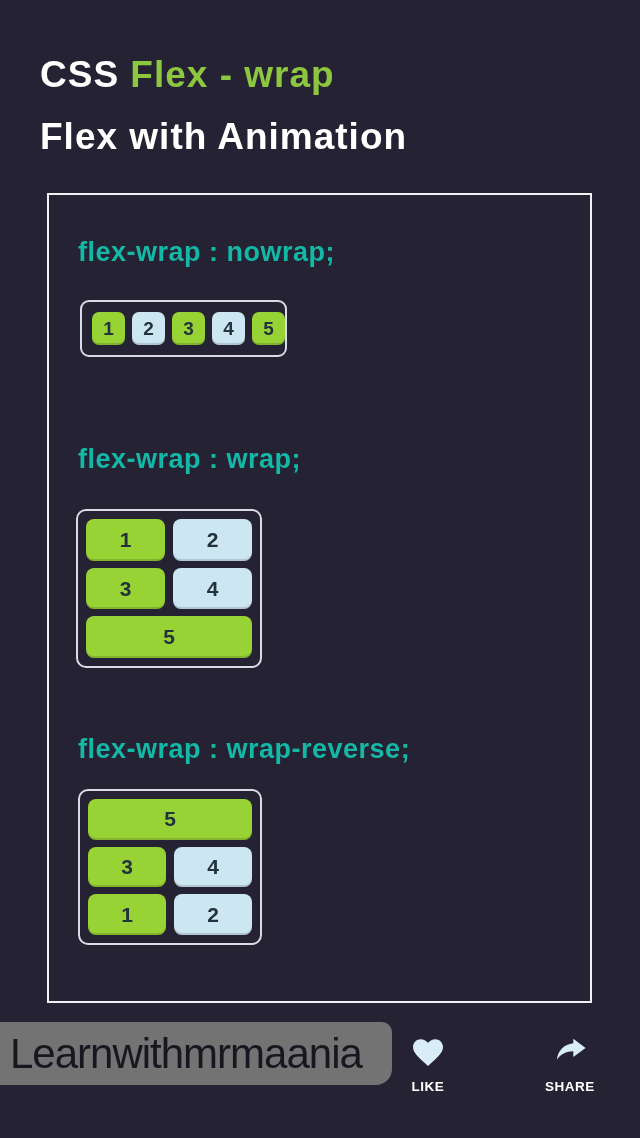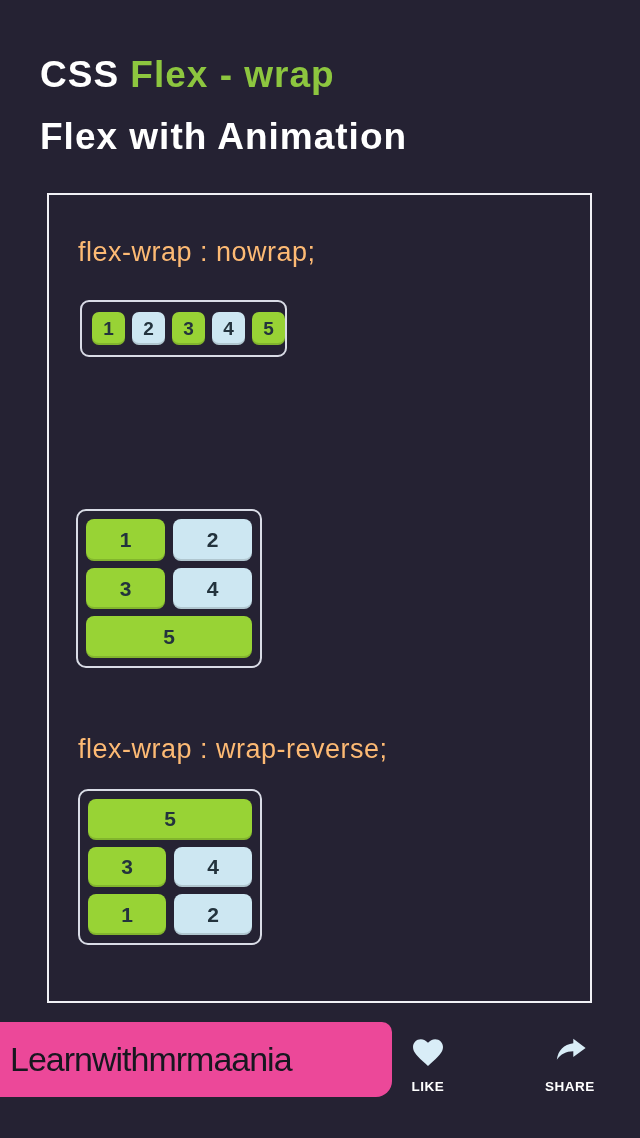--- a/index.html
+++ b/index.html
@@ -23,21 +23,21 @@
   
   .outer {
     position:absolute; left:47px; top:193px;
     width:545px; height:810px;
     border:2px solid #f1f1f6;
   }
 
   
   .ex-label {
     position:absolute; left:78px;
-    font-size:27px; font-weight:400; color:#fdba74;
+    font-size:27px; font-weight:700; color:#14b8a6;
     letter-spacing:.5px; white-space:nowrap;
   }
   .ex-label.l1 { top:237px; }
   .ex-label.l2 { top:444px; }
   .ex-label.l3 { top:734px; }
 
   
   .demo {
     position:absolute;
     border:2px solid #d9dce6;
@@ -65,26 +65,26 @@
     border-radius:8px;
     box-shadow: inset 0 -2px 0 rgba(0,0,0,.14);
   }
   .demo.nowrap .box { width:33px; height:33px; font-size:19px; border-radius:7px; flex:none; }
   .box[data-color="green"] { background:#98d335; }
   .box[data-color="blue"]  { background:#cde7f2; }
 
   
   .handle {
     position:absolute; left:0; top:1022px;
-    width:392px; height:75px;
-    background:#ec4899;
+    width:392px; height:63px;
+    background:#737373;
     border-radius:0 10px 16px 0;
     display:flex; align-items:center;
     padding-left:10px;
-    font-size:34px; font-weight:400; color:#17171f;
+    font-size:42px; font-weight:400; color:#17171f;
     letter-spacing:-1px; white-space:nowrap;
   }
 
   .actions {
     position:absolute; left:402px; top:1034px; width:194px;
     display:flex; justify-content:space-between;
   }
   .action {
     display:flex; flex-direction:column; align-items:center;
     gap:5px; min-width:52px; cursor:pointer;
@@ -108,20 +108,21 @@
 
   <div class="ex-label l1">flex-wrap : nowrap;</div>
   <div class="demo nowrap">
     <div class="box" data-color="green">1</div>
     <div class="box" data-color="blue">2</div>
     <div class="box" data-color="green">3</div>
     <div class="box" data-color="blue">4</div>
     <div class="box" data-color="green">5</div>
   </div>
 
+  <div class="ex-label l2">flex-wrap : wrap;</div>
   <div class="demo wrap">
     <div class="row">
       <div class="box" data-color="green">1</div>
       <div class="box" data-color="blue">2</div>
     </div>
     <div class="row">
       <div class="box" data-color="green">3</div>
       <div class="box" data-color="blue">4</div>
     </div>
     <div class="row">

